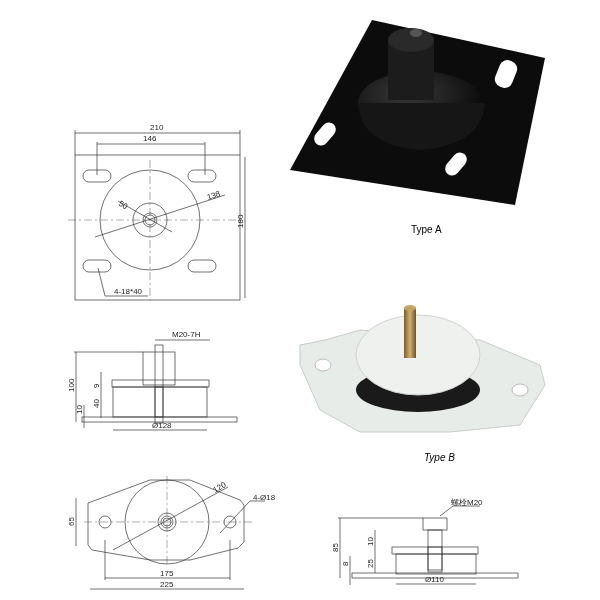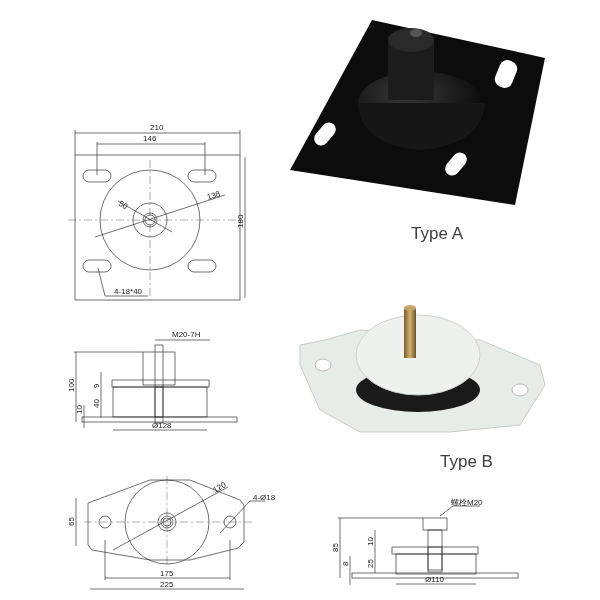--- a/index.html
+++ b/index.html
@@ -1,21 +1,21 @@
 <!DOCTYPE html>
 <html><head>
 <meta charset="utf-8">
 <style>
   html,body{margin:0;padding:0;background:#fff;}
   body{width:600px;height:600px;position:relative;overflow:hidden;font-family:"Liberation Sans",sans-serif;}
   svg{position:absolute;left:0;top:0;}
   .dim{font-family:"Liberation Sans",sans-serif;font-size:8px;fill:#222;}
   .ln{stroke:#333;stroke-width:0.7;fill:none;}
   .cl{stroke:#555;stroke-width:0.5;stroke-dasharray:8 3 2 3;fill:none;}
-  .caption{position:absolute;font-size:17px;color:#404040;}
+  .caption{position:absolute;font-size:10px;color:#000000;}
 </style>
 </head>
 <body>
 
 <svg width="600" height="600" viewBox="0 0 600 600">
   <defs>
     <pattern id="hatch" width="5" height="5" patternUnits="userSpaceOnUse" patternTransform="rotate(45)">
       <line x1="0" y1="0" x2="0" y2="5" stroke="#444" stroke-width="0.6"></line>
     </pattern>
     <pattern id="xhatch" width="4" height="4" patternUnits="userSpaceOnUse">
@@ -147,13 +147,13 @@
     <ellipse cx="418" cy="390" rx="62" ry="22" fill="#1a1a1a"></ellipse>
     <ellipse cx="418" cy="355" rx="62" ry="40" fill="#eef1ee" stroke="#cfd3cf"></ellipse>
     <rect x="404" y="308" width="12" height="50" fill="url(#gBolt)"></rect>
     <ellipse cx="410" cy="308" rx="6" ry="3" fill="#c4a466"></ellipse>
     <ellipse cx="323" cy="365" rx="8" ry="6" fill="#fff" stroke="#bbb"></ellipse>
     <ellipse cx="520" cy="390" rx="8" ry="6" fill="#fff" stroke="#bbb"></ellipse>
   </g>
 </svg>
 
 <div class="caption" style="left:411px;top:224px;">Type A</div>
-<div class="caption" style="left:440px;top:452px;">Type B</div>
+<div class="caption" style="left:424px;top:452px;font-style:italic;">Type B</div>
 
 </body></html>

